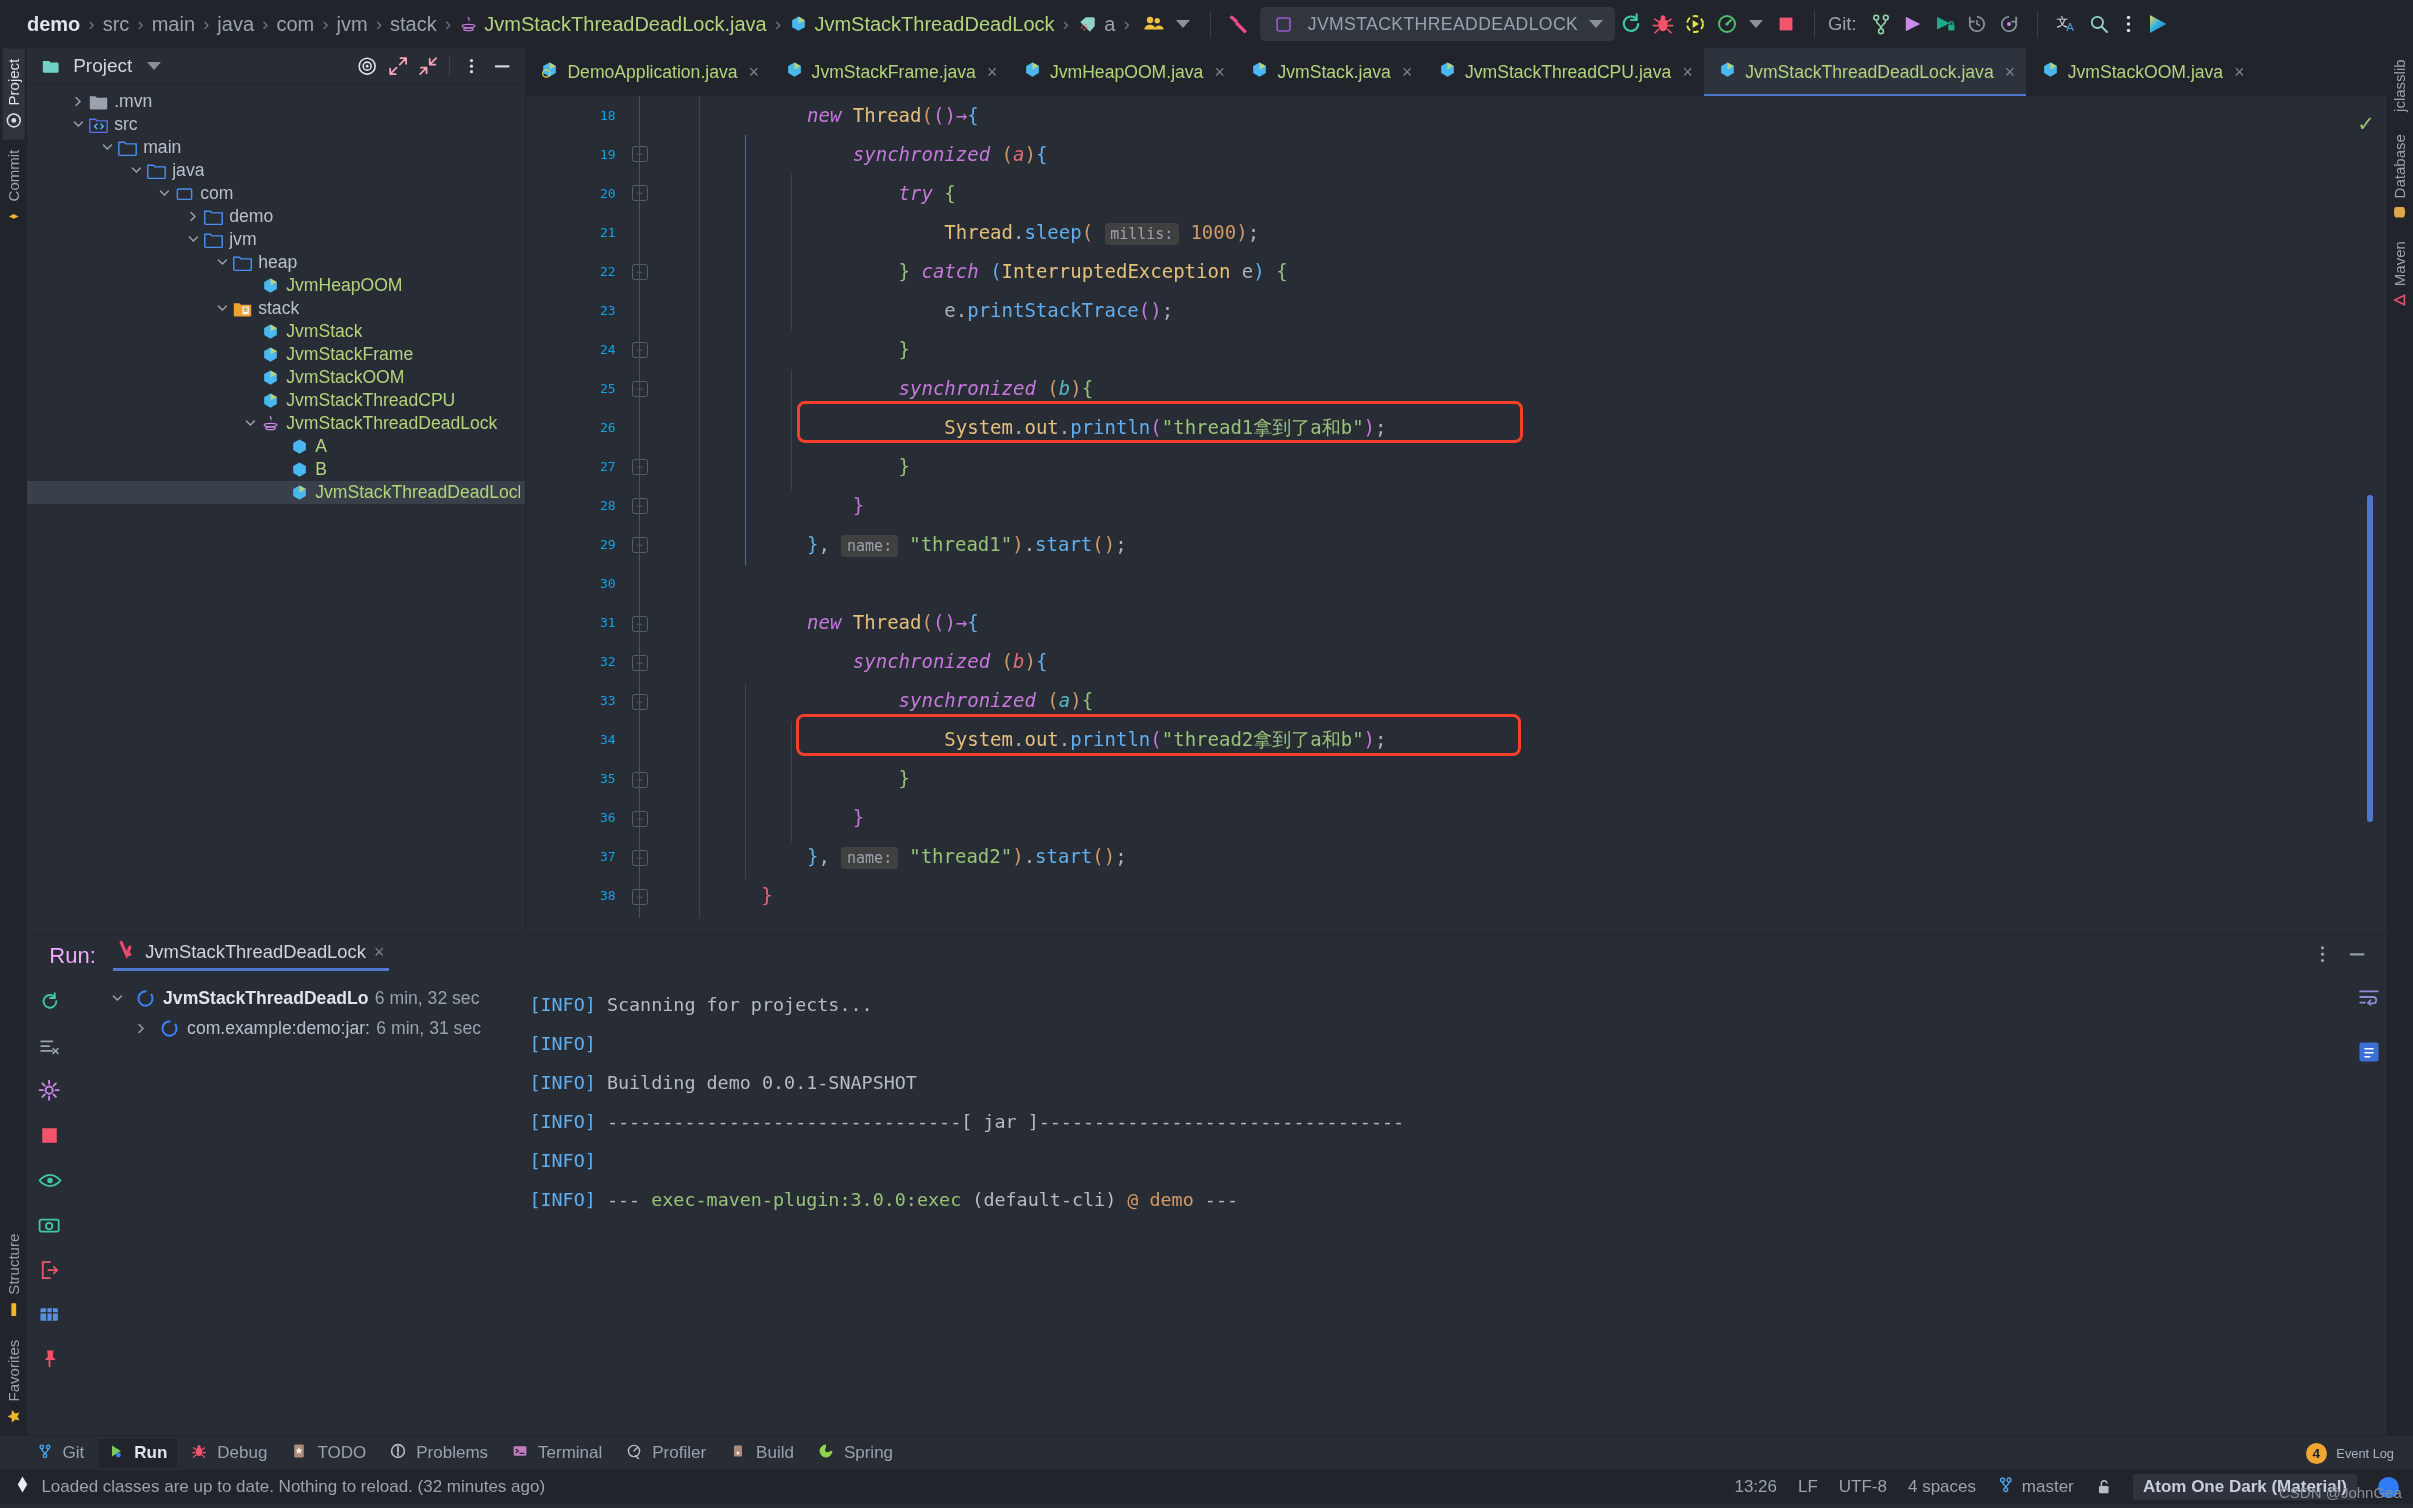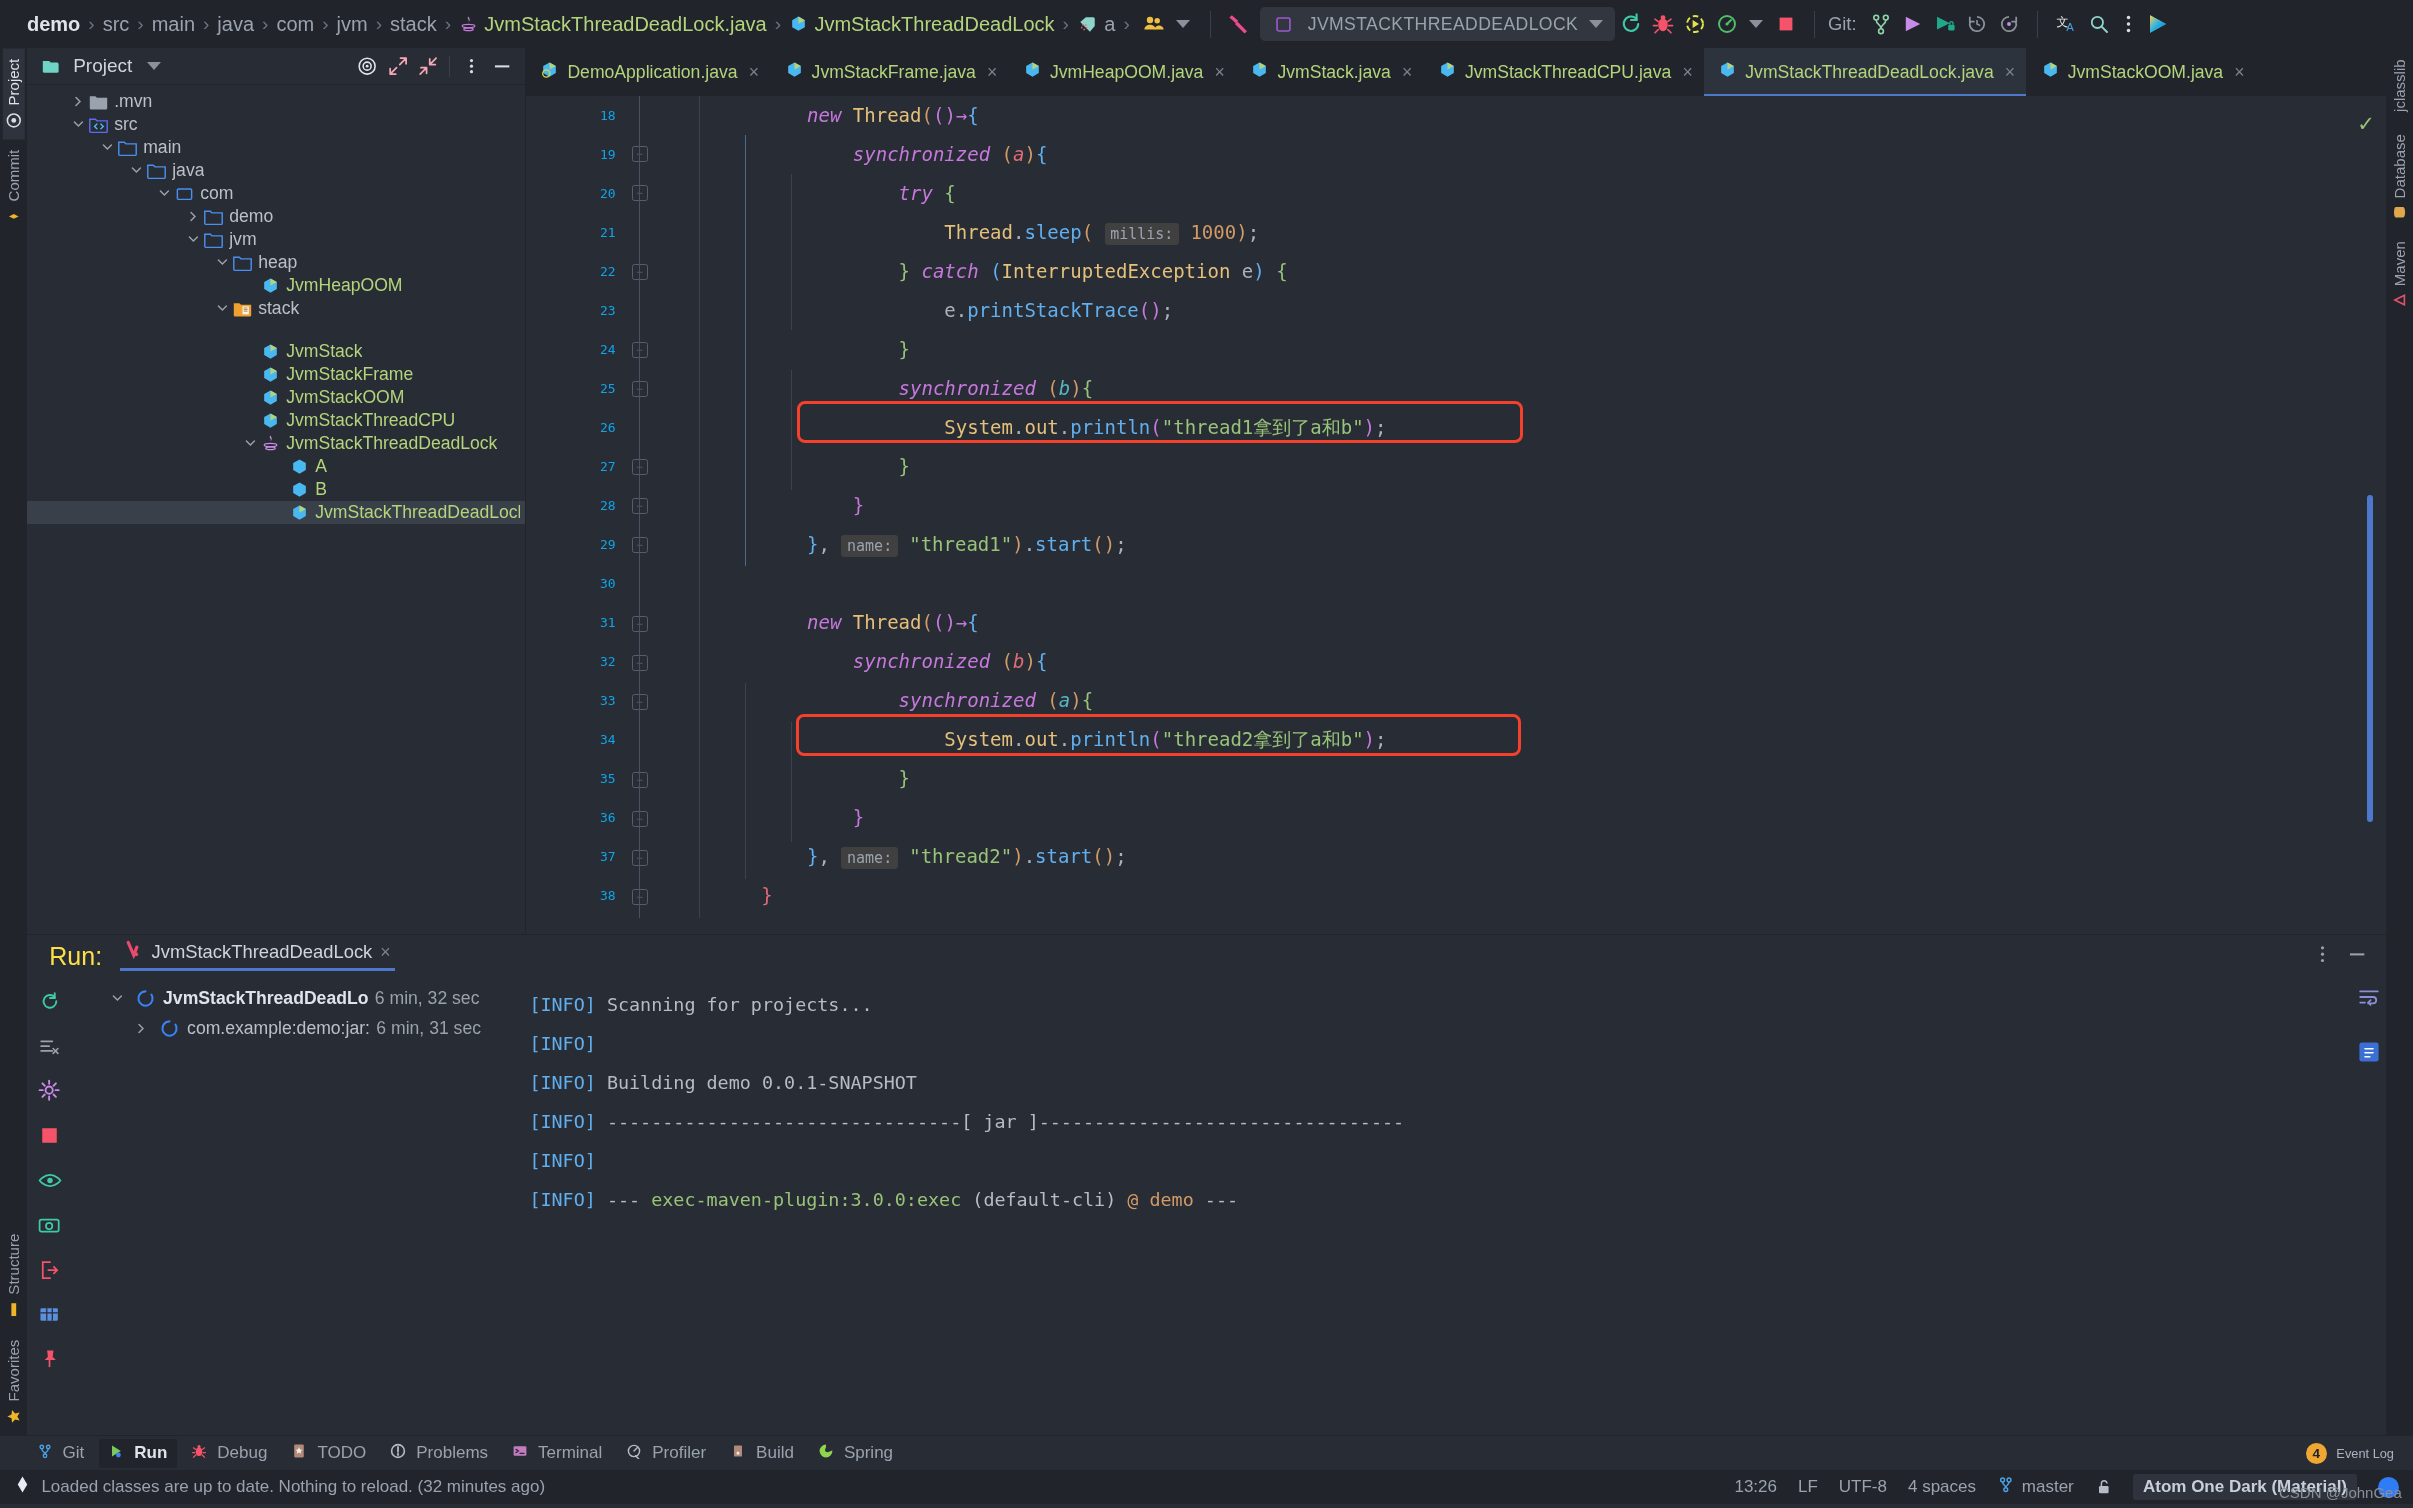--- a/index.html
+++ b/index.html
@@ -147,21 +147,21 @@
   .hl-box { position: absolute; border: 3.2px solid #f5402c; border-radius: 8px; pointer-events: none; }
 
   
   .rgutter { width: 46px; flex: 0 0 46px; background: #282c34; position: relative; }
   .scrollthumb { position:absolute; right: 12.8px; width: 6.4px; border-radius: 3.2px; background:#4d78cc; }
   .checkmark { position: absolute; right: 11.2px; top: 16px; color:#98c379; font-size: 21px; }
 
   
   .runpanel { flex: 1 1 auto; display: flex; flex-direction: column; background: #282c34; border-top: 0.8px solid #21252b; min-height: 0; }
   .run-header { height: 42px; flex: 0 0 42px; display: flex; align-items: center; padding-left: 22.3px; gap: 17.6px; position: relative; }
-  .run-label { font-size: 25px; color: #fde047; }
+  .run-label { font-size: 22px; color: #f0abfc; }
   .run-tab { display:flex; align-items:center; gap: 8px; font-size: 18.4px; color:#cfd4dd; position: relative; padding: 0 4.8px 8px 4.8px; }
   .run-tab::after { content:''; position:absolute; left:0; right:0; bottom:1.6px; height:3.2px; background:#4d78cc; }
   .run-tab .x { color:#7d838e; font-size:17.6px; }
   .run-header-right { margin-left:auto; display:flex; align-items:center; gap: 14.4px; padding-right: 17.6px; }
 
   .run-body { flex: 1 1 auto; display: flex; min-height: 0; }
   .run-tools { width: 45px; flex:0 0 45px; display:flex; flex-direction:column; align-items:center; padding-top: 8px; gap: 12.8px; }
   .rt { width: 32px; height: 32px; display:inline-flex; align-items:center; justify-content:center; }
 
   .run-tree { width: 451px; flex: 0 0 451px; padding-top: 6.4px; overflow: hidden; }
@@ -609,21 +609,21 @@
                 </span>
                 <span class="ticon">
                   <svg width="19" height="17.6" viewBox="0 0 24 22">
                     <path d="M1 4h7l2 2h13v13a1.6 1.6 0 01-1.6 1.6H2.6A1.6 1.6 0 011 19z" fill="#f0a030"></path>
                     <rect x="12" y="8" width="8" height="10" fill="#f8f4ec"></rect>
                     <path d="M13.4 10h5M13.4 12h5M13.4 14h5" stroke="#9a7030" stroke-width="1"></path>
                   </svg>
                 </span>
                 <span class="tlabel">stack</span>
               </div>
-              <div class="tnode" style="padding-left: 215px; margin-top: 20px;">
+              <div class="tnode" style="padding-left: 215px;">
                 <span class="chev"></span>
                 <span class="ticon">
                   <svg width="19" height="19" viewBox="0 0 24 24">
                     <path d="M12 3l8 4.5v9L12 21l-8-4.5v-9z" fill="#4ab8f0"></path>
                     <path d="M12 3l8 4.5-8 4.5z" fill="#b3d47c"></path>
                   </svg>
                 </span>
                 <span class="tlabel green">JvmStack</span>
               </div>
               <div class="tnode" style="padding-left: 215px;">

